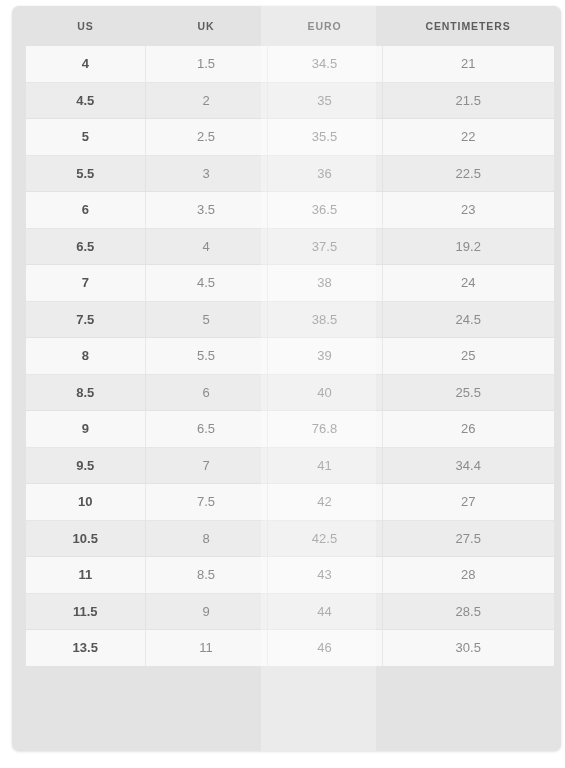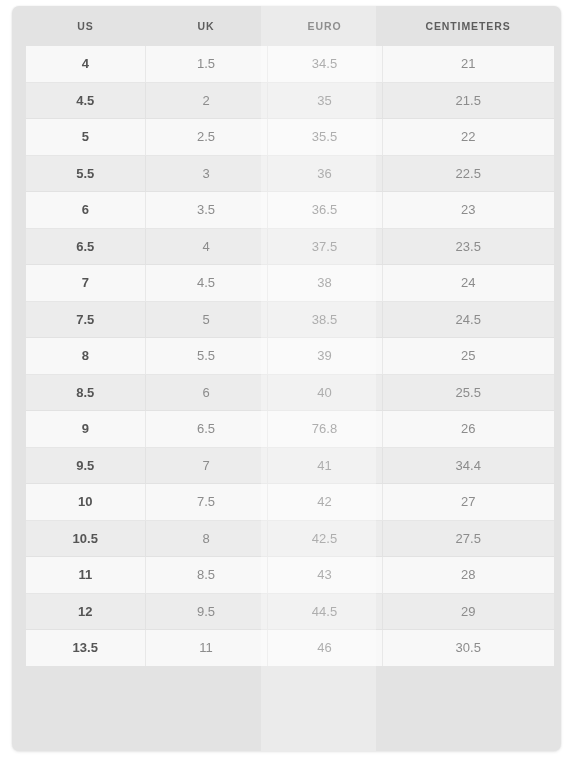--- a/index.html
+++ b/index.html
@@ -163,21 +163,21 @@
             <tr>
               <td class="cell-us">6</td>
               <td>3.5</td>
               <td>36.5</td>
               <td>23</td>
             </tr>
             <tr>
               <td class="cell-us">6.5</td>
               <td>4</td>
               <td>37.5</td>
-              <td>23.5</td>
+              <td>19.2</td>
             </tr>
             <tr>
               <td class="cell-us">7</td>
               <td>4.5</td>
               <td>38</td>
               <td>24</td>
             </tr>
             <tr>
               <td class="cell-us">7.5</td>
               <td>5</td>
@@ -220,24 +220,24 @@
               <td>42.5</td>
               <td>27.5</td>
             </tr>
             <tr>
               <td class="cell-us">11</td>
               <td>8.5</td>
               <td>43</td>
               <td>28</td>
             </tr>
             <tr>
-              <td class="cell-us">12</td>
-              <td>9.5</td>
-              <td>44.5</td>
-              <td>29</td>
+              <td class="cell-us">11.5</td>
+              <td>9</td>
+              <td>44</td>
+              <td>28.5</td>
             </tr>
             <tr>
               <td class="cell-us">13.5</td>
               <td>11</td>
               <td>46</td>
               <td>30.5</td>
             </tr>
           </tbody>
       </table>
 

